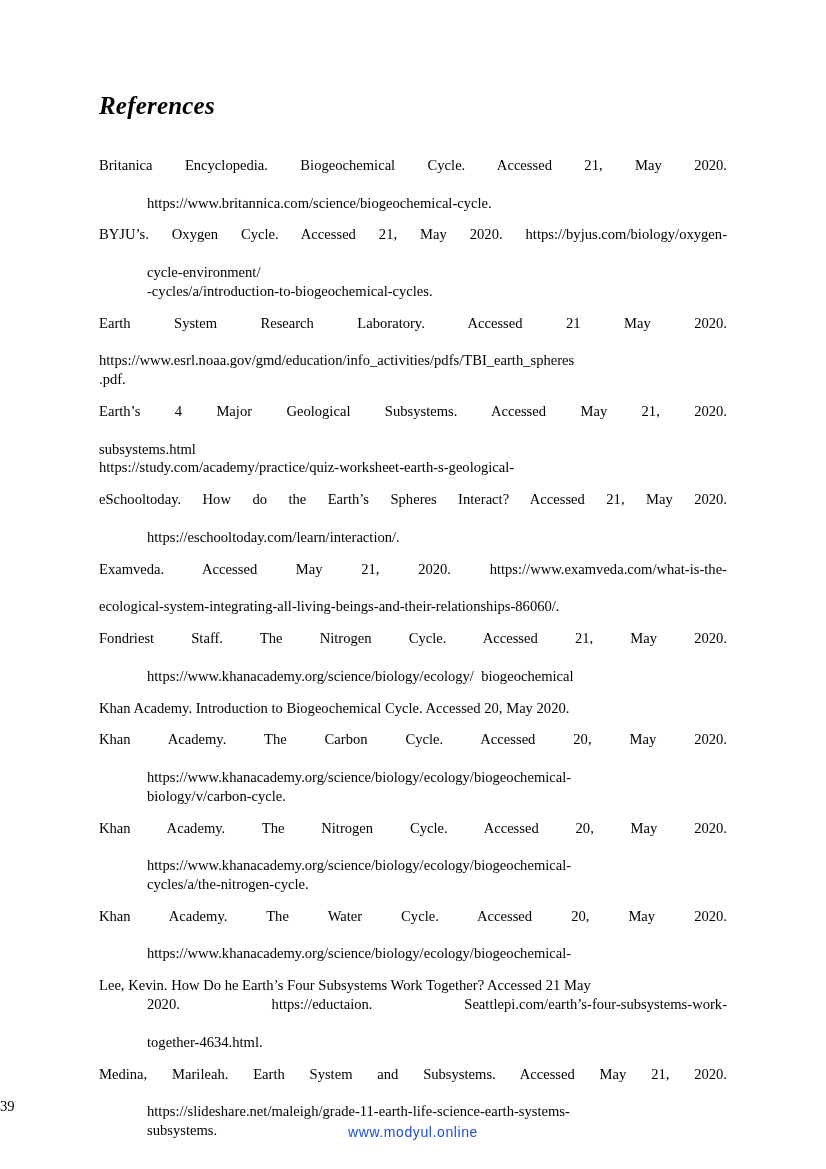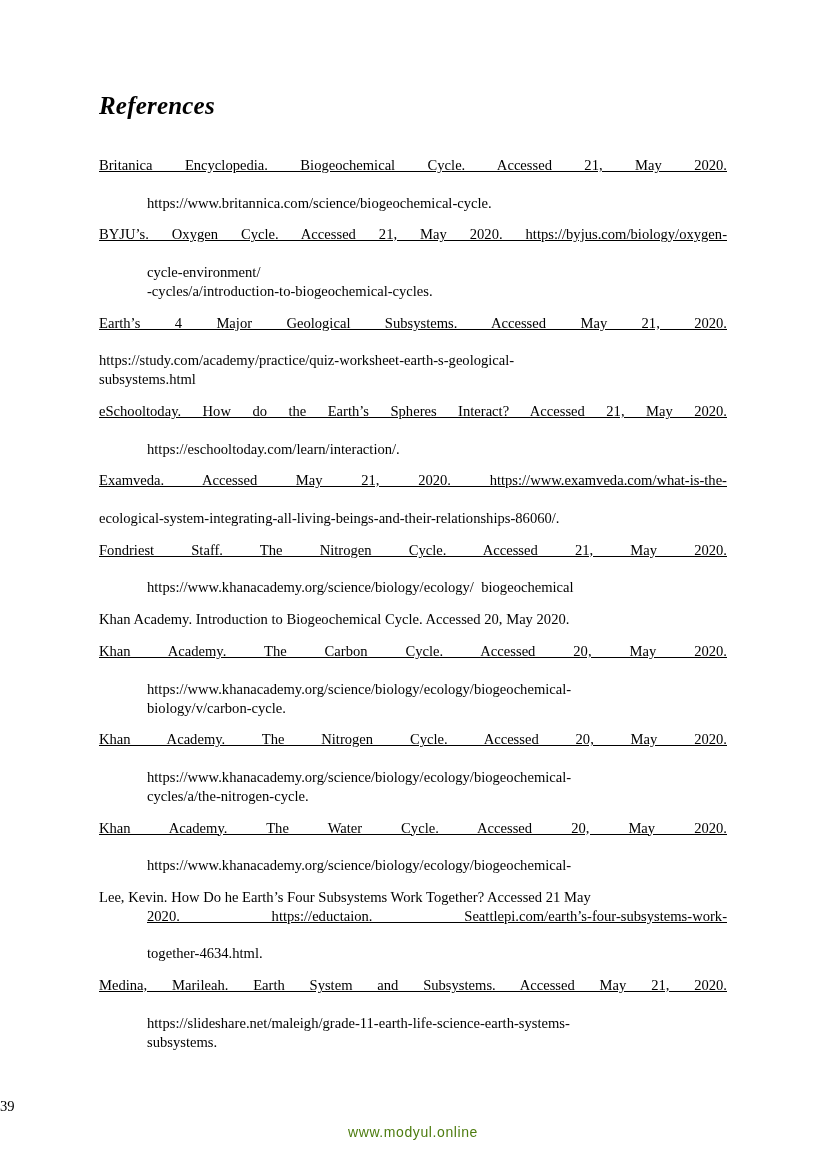--- a/index.html
+++ b/index.html
@@ -56,21 +56,20 @@
   
   .ref .ind {
     padding-left: 48px;
   }
   .ref .ind0 {
     padding-left: 0px;
   }
   
   .just {
     text-align: justify;
-    text-decoration: underline;
   }
   .just::after {
     content: "";
     display: inline-block;
     width: 100%;
   }
   .page-number {
     position: absolute;
     left: 0;
     top: 1098px;
@@ -80,21 +79,21 @@
     font-family: "Liberation Serif", serif;
   }
   .watermark {
     position: absolute;
     left: 0;
     top: 1124px;
     width: 826px;
     text-align: center;
     font-size: 14px;
     font-family: "Liberation Sans", sans-serif;
-    color: #4d7c0f;
+    color: #1d4ed8;
     letter-spacing: 0.6px;
   }
 </style>
 </head>
 <body>
 
 <div class="page">
 
   <div class="content">
     <h1 class="page-title">References</h1>
@@ -102,23 +101,28 @@
         <div class="ref">
           <span class="line ind0 just">Britanica   Encyclopedia.   Biogeochemical   Cycle.   Accessed   21,   May   2020.</span>
           <span class="line ind">https://www.britannica.com/science/biogeochemical-cycle.</span>
         </div>
         <div class="ref">
           <span class="line ind0 just">BYJU’s. Oxygen Cycle. Accessed 21, May 2020. https://byjus.com/biology/oxygen-</span>
           <span class="line ind">cycle-environment/</span>
           <span class="line ind">-cycles/a/introduction-to-biogeochemical-cycles.</span>
         </div>
         <div class="ref">
+          <span class="line ind0 just">Earth     System     Research     Laboratory.     Accessed     21     May     2020.</span>
+          <span class="line ind0">https://www.esrl.noaa.gov/gmd/education/info_activities/pdfs/TBI_earth_spheres</span>
+          <span class="line ind0">.pdf.</span>
+        </div>
+        <div class="ref">
           <span class="line ind0 just">Earth’s   4   Major   Geological   Subsystems.   Accessed   May   21,   2020.</span>
+          <span class="line ind0">subsystems.html</span>
           <span class="line ind0">https://study.com/academy/practice/quiz-worksheet-earth-s-geological-</span>
-          <span class="line ind0">subsystems.html</span>
         </div>
         <div class="ref">
           <span class="line ind0 just">eSchooltoday.  How  do  the  Earth’s  Spheres  Interact?  Accessed  21,  May  2020.</span>
           <span class="line ind">https://eschooltoday.com/learn/interaction/.</span>
         </div>
         <div class="ref">
           <span class="line ind0 just">Examveda.  Accessed  May  21,  2020.  https://www.examveda.com/what-is-the-</span>
           <span class="line ind0">ecological-system-integrating-all-living-beings-and-their-relationships-86060/.</span>
         </div>
         <div class="ref">

